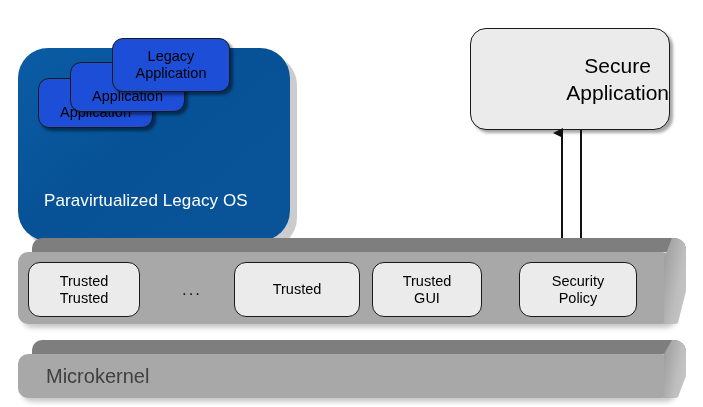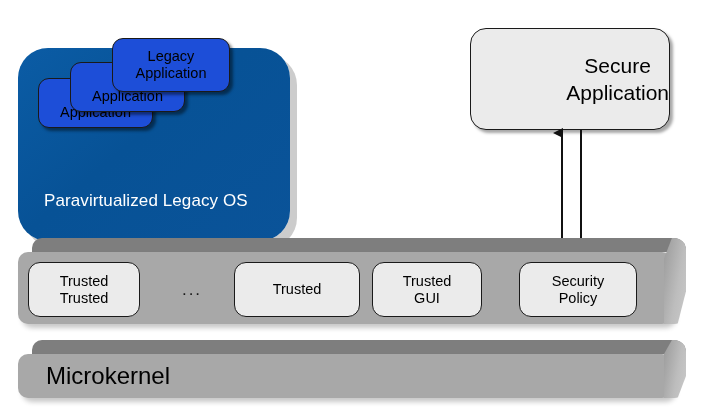--- a/index.html
+++ b/index.html
@@ -141,22 +141,22 @@
     top: 340px;
     width: 668px;
     height: 58px;
   }
 
   .microkernel-label {
     position: absolute;
     left: 28px;
     top: 50%;
     transform: translateY(-50%);
-    font-size: 24px;
-    color: #000000;
+    font-size: 20px;
+    color: #404040;
     white-space: nowrap;
   }
 
   
   .svc {
     position: absolute;
     background: #ebebeb;
     border: 1.7px solid #1a1a1a;
     border-radius: 12px;
     display: flex;

